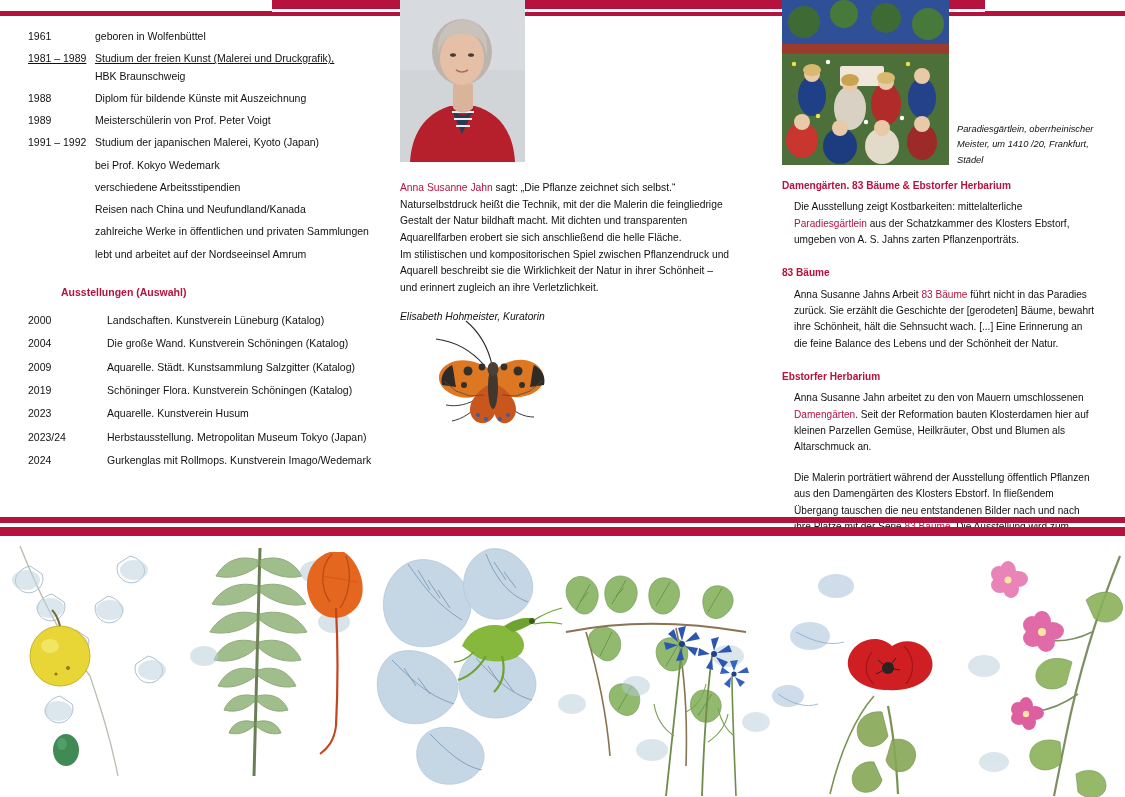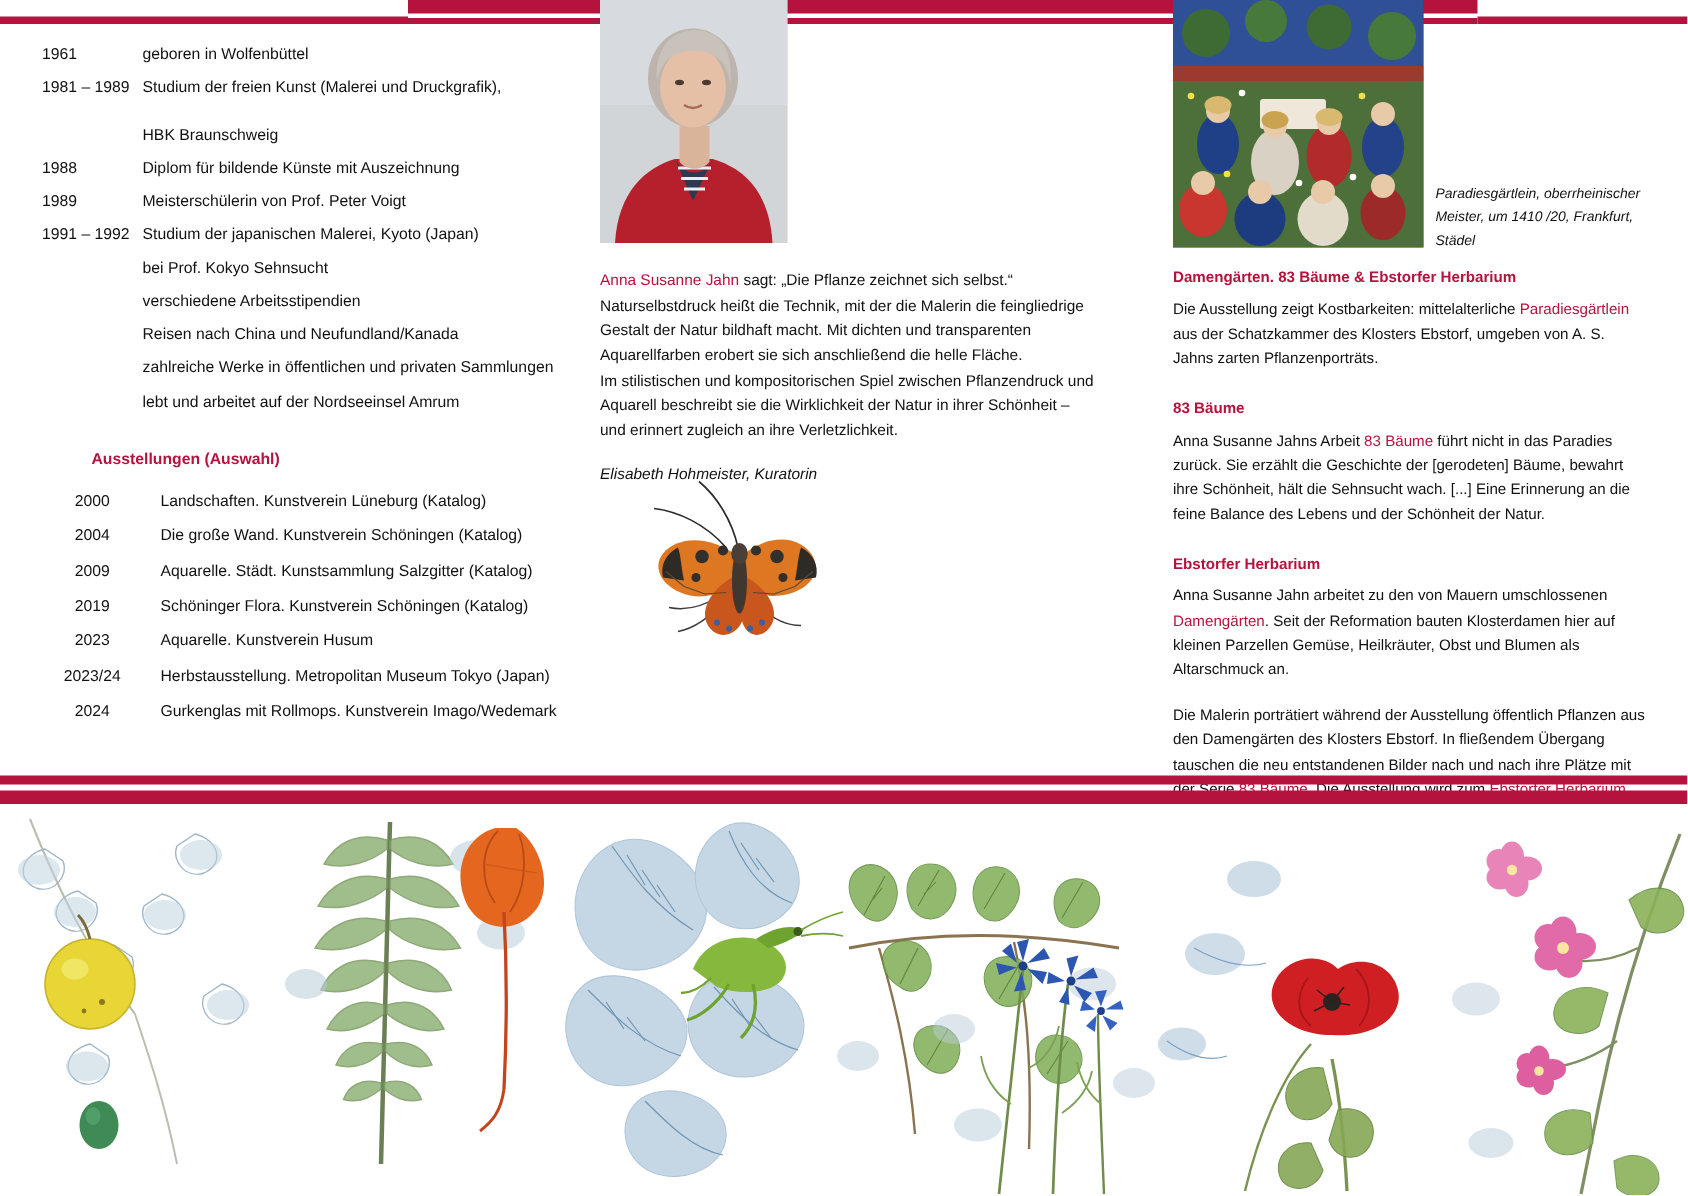--- a/index.html
+++ b/index.html
@@ -40,33 +40,33 @@
     position: absolute;
     left: 28px; top: 28px;
     width: 350px;
     font-size: 10.5px;
     color: #111;
     line-height: 1.55;
   }
   .cv-row { display: flex; margin-bottom: 6px; }
   .cv-year { width: 67px; flex: 0 0 67px; }
   .cv-text { flex: 1; }
-  .cv-row.tight { margin-bottom: 15px; }
+  .cv-row.tight { margin-bottom: 1px; text-decoration: underline; }
 
   .cv-section-title {
     margin-top: 22px;
     margin-bottom: 12px;
     margin-left: 33px;
     font-size: 10.5px;
     font-weight: bold;
     color: #b5123e;
   }
 
   .exh-row { display: flex; margin-bottom: 7px; font-size: 10.5px; }
-  .exh-year { width: 67px; flex: 0 0 67px; text-align: center; }
+  .exh-year { width: 67px; flex: 0 0 67px; }
   .exh-text { flex: 1; padding-left: 12px; }
 
   
   .portrait {
     position: absolute;
     left: 400px; top: 0px;
     width: 125px; height: 162px;
     background: #cfd2d6;
     overflow: hidden;
   }
@@ -118,21 +118,21 @@
     line-height: 1.62;
     color: #111;
   }
   .rc-head {
     color: #b5123e;
     font-weight: bold;
     font-size: 10.1px;
     margin-bottom: 5px;
   }
   .rc-head.sp { margin-top: 17px; }
-  .rc-p { margin: 0 0 0 0; }
+  .rc-p { margin: 0 0 0 12px; }
   .rc-credit {
     margin-top: 9px;
     text-align: right;
     font-style: italic;
   }
   .hl { color: #b5123e; }
   .gap { height: 14px; }
 
   
   .strip {
@@ -174,21 +174,21 @@
     <div class="cv-row">
       <div class="cv-year">1989</div>
       <div class="cv-text">Meisterschülerin von Prof. Peter Voigt</div>
     </div>
     <div class="cv-row">
       <div class="cv-year">1991 – 1992</div>
       <div class="cv-text">Studium der japanischen Malerei, Kyoto (Japan)</div>
     </div>
     <div class="cv-row">
       <div class="cv-year"></div>
-      <div class="cv-text">bei Prof. Kokyo Sehnsucht</div>
+      <div class="cv-text">bei Prof. Kokyo Wedemark</div>
     </div>
     <div class="cv-row">
       <div class="cv-year"></div>
       <div class="cv-text">verschiedene Arbeitsstipendien</div>
     </div>
     <div class="cv-row">
       <div class="cv-year"></div>
       <div class="cv-text">Reisen nach China und Neufundland/Kanada</div>
     </div>
     <div class="cv-row">

